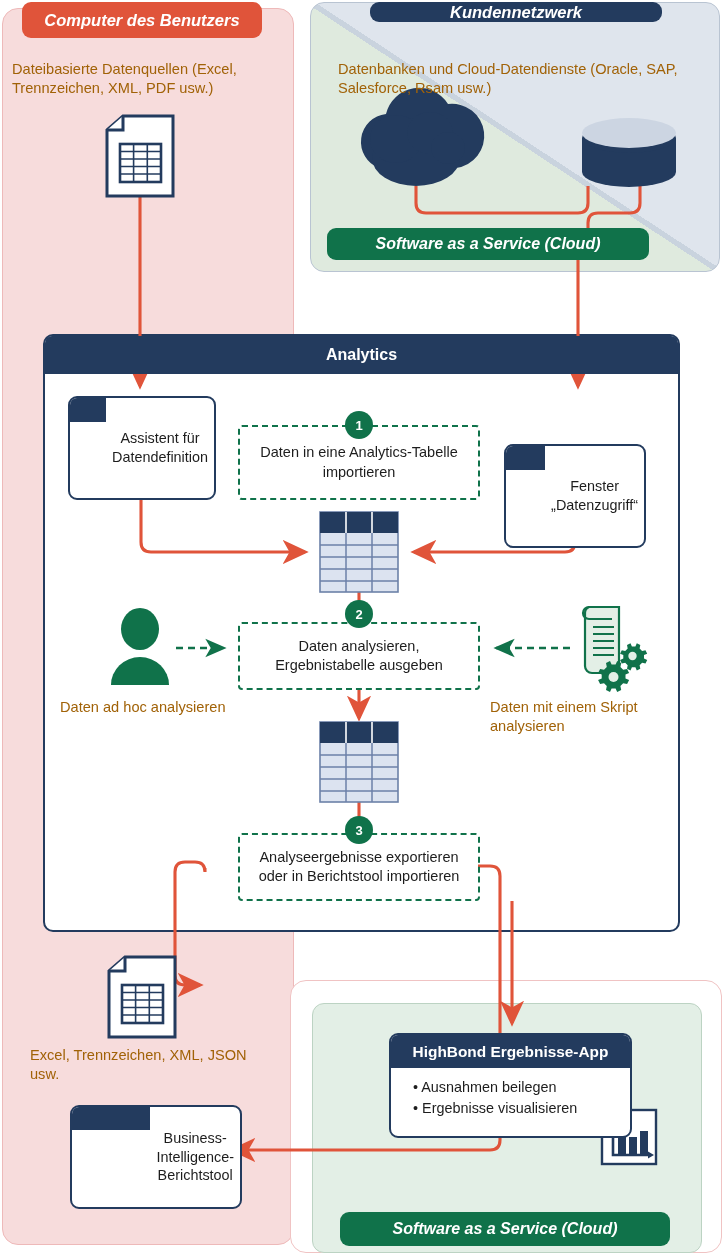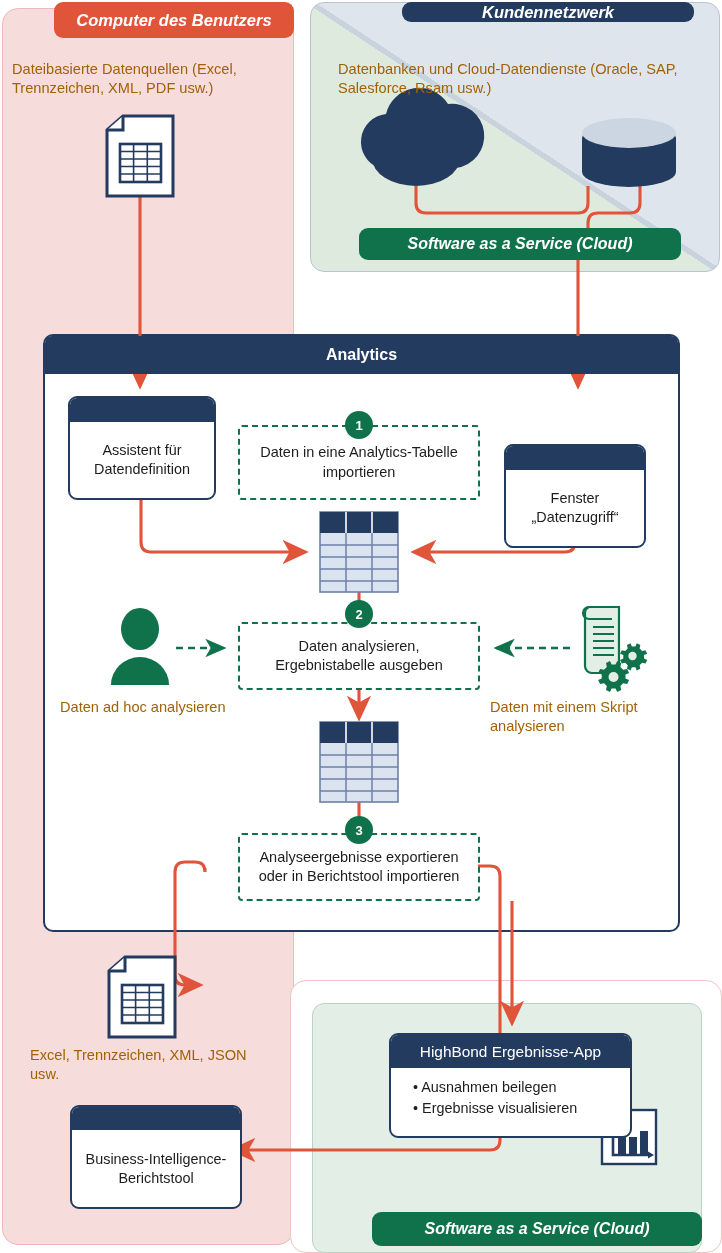--- a/index.html
+++ b/index.html
@@ -56,21 +56,20 @@
 
   
   .ribbon{
     display:flex;align-items:center;justify-content:center;
     color:#ffffff;
     font-style:italic;
     font-weight:bold;
     border-radius:9px;
     text-align:center;
     line-height:1.1;
-    margin-left:32px;
   }
   .ribbon-user{
     left:22px; top:2px; width:240px; height:36px;
     background:#e0543a;
     font-size:16.5px;
   }
   .ribbon-network{
     left:370px; top:2px; width:292px; height:20px;
     background:#233b5e;
     font-size:16.5px;
@@ -123,21 +122,21 @@
     box-sizing:border-box;
   }
 
   
   .navybox{
     border:2px solid #233b5e;
     border-radius:9px;
     background:#ffffff;
     box-sizing:border-box;
     overflow:hidden;
-    display:flex;flex-direction:column;
+    display:flex;flex-direction:row;
   }
   .navybox > .cap{background:#233b5e;width:100%;}
   .navybox > .bodytxt{
     flex:1;
     display:flex;align-items:center;justify-content:center;
     text-align:center;
     color:#1d1d1d;
     font-size:14.4px;
     line-height:1.3;
     padding:0 6px;
@@ -151,21 +150,21 @@
 
   
   .box-hb{
     left:389px;top:1033px;width:243px;height:105px;
     border:2px solid #233b5e;border-radius:9px;background:#fff;
     box-sizing:border-box;overflow:hidden;
   }
   .box-hb .hb-cap{
     height:33px;background:#233b5e;color:#fff;
     display:flex;align-items:center;justify-content:center;
-    font-size:15.4px;font-weight:normal;
+    font-size:15.4px;font-weight:bold;
   }
   .box-hb .hb-body{
     padding:9px 0 0 22px;
     font-size:14.4px;color:#1d1d1d;line-height:1.45;
   }
   .box-hb .hb-body div::before{content:"• ";}
 
   
   .stepbox{
     border:2px dashed #10724a;

